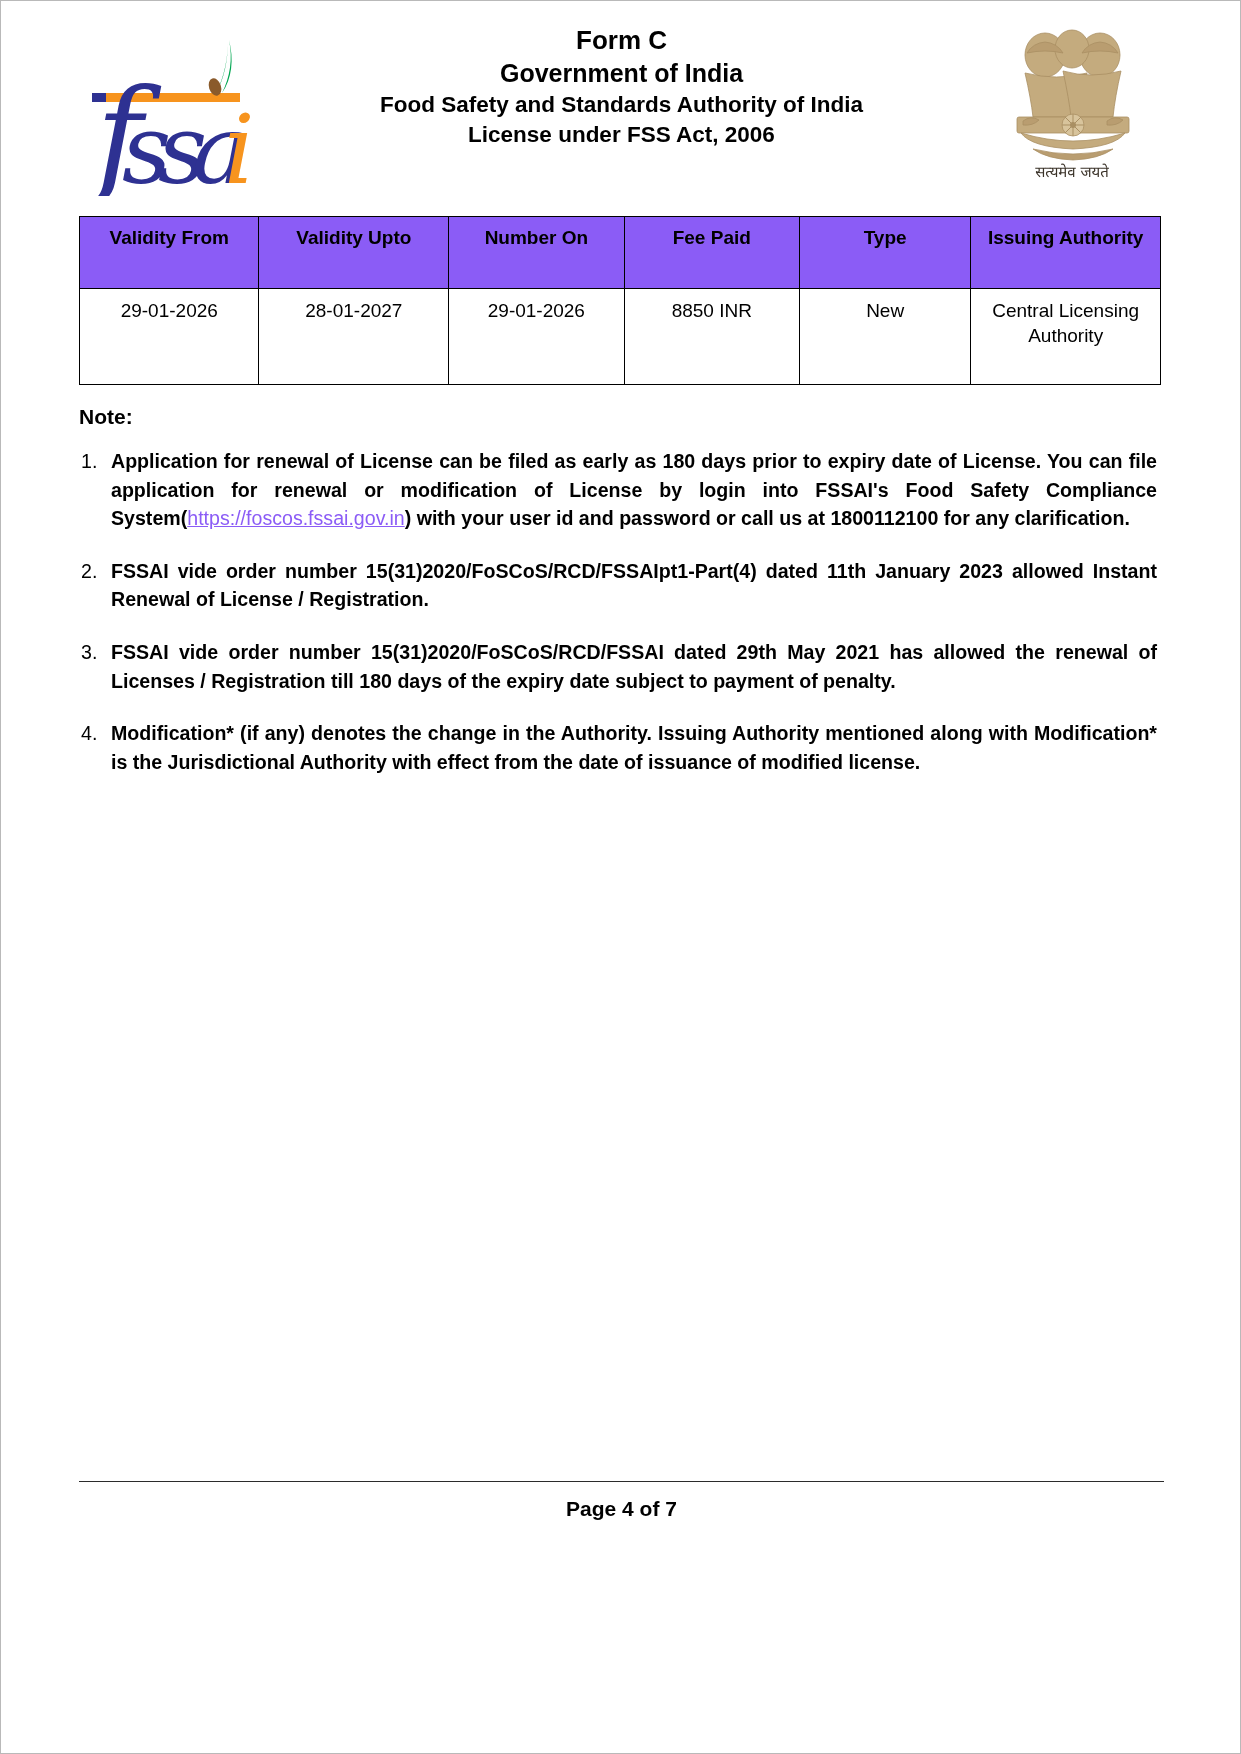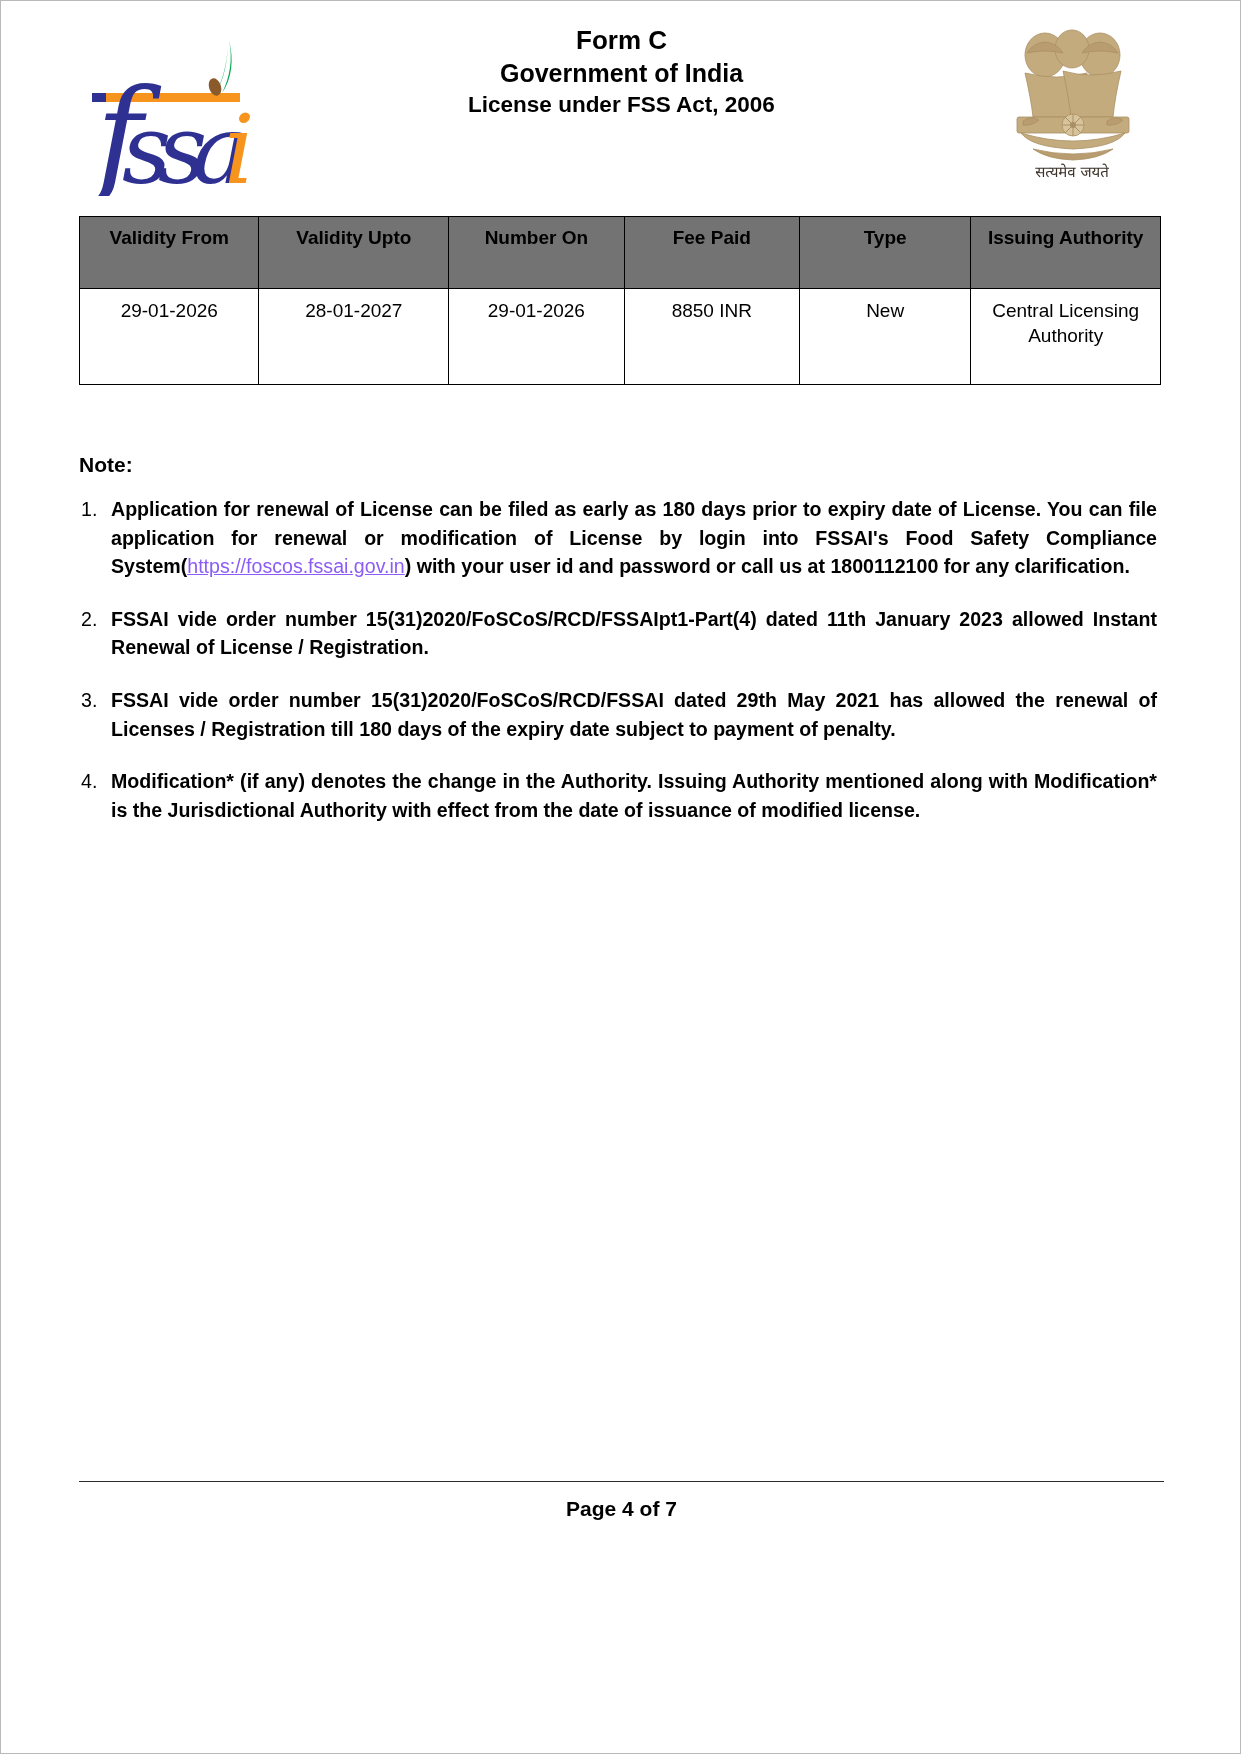--- a/index.html
+++ b/index.html
@@ -105,42 +105,42 @@
   }
   .license-table th,
   .license-table td {
     border: 1.6px solid #000000;
     text-align: center;
     vertical-align: top;
     font-size: 19px;
     padding: 9px 4px 9px 4px;
   }
   .license-table th {
-    background: #737373;
+    background: #8b5cf6;
     font-weight: bold;
     height: 72px;
     line-height: 1.3;
   }
   .license-table td {
     font-weight: normal;
     height: 96px;
     line-height: 1.33;
   }
   .c1 { width: 176px; }
   .c2 { width: 186px; }
   .c3 { width: 172px; }
   .c4 { width: 172px; }
   .c5 { width: 168px; }
   .c6 { width: 186px; }
 
   
   .note-heading {
     font-weight: bold;
     font-size: 21px;
-    margin-top: 68px;
+    margin-top: 20px;
     margin-bottom: 0;
   }
   ol.notes {
     margin: 0;
     padding: 0;
     list-style: none;
     counter-reset: noteidx;
     margin-top: 18px;
   }
   ol.notes > li {
@@ -247,20 +247,21 @@
             <path d="M36 108 q52 16 104 0 q-10 14 -52 16 q-42 -2 -52 -16 Z"></path>
             <path d="M48 124 q40 10 80 0 q-14 10 -40 11 q-26 -1 -40 -11 Z" fill="#b99d70"></path>
           </g>
           <text x="87" y="152" text-anchor="middle" font-family="'DejaVu Sans', sans-serif" font-size="15" fill="#3a3228">सत्यमेव जयते</text>
         </svg>
       </div>
 
       <div class="title-stack">
         <div class="t1">Form C</div>
         <div class="t2">Government of India</div>
+        <div class="t3">Food Safety and Standards Authority of India</div>
         <div class="t4">License under FSS Act, 2006</div>
       </div>
     </div>
 
 
     <table class="license-table">
       <thead>
         <tr>
           <th class="c1">Validity From</th>
           <th class="c2">Validity Upto</th>

